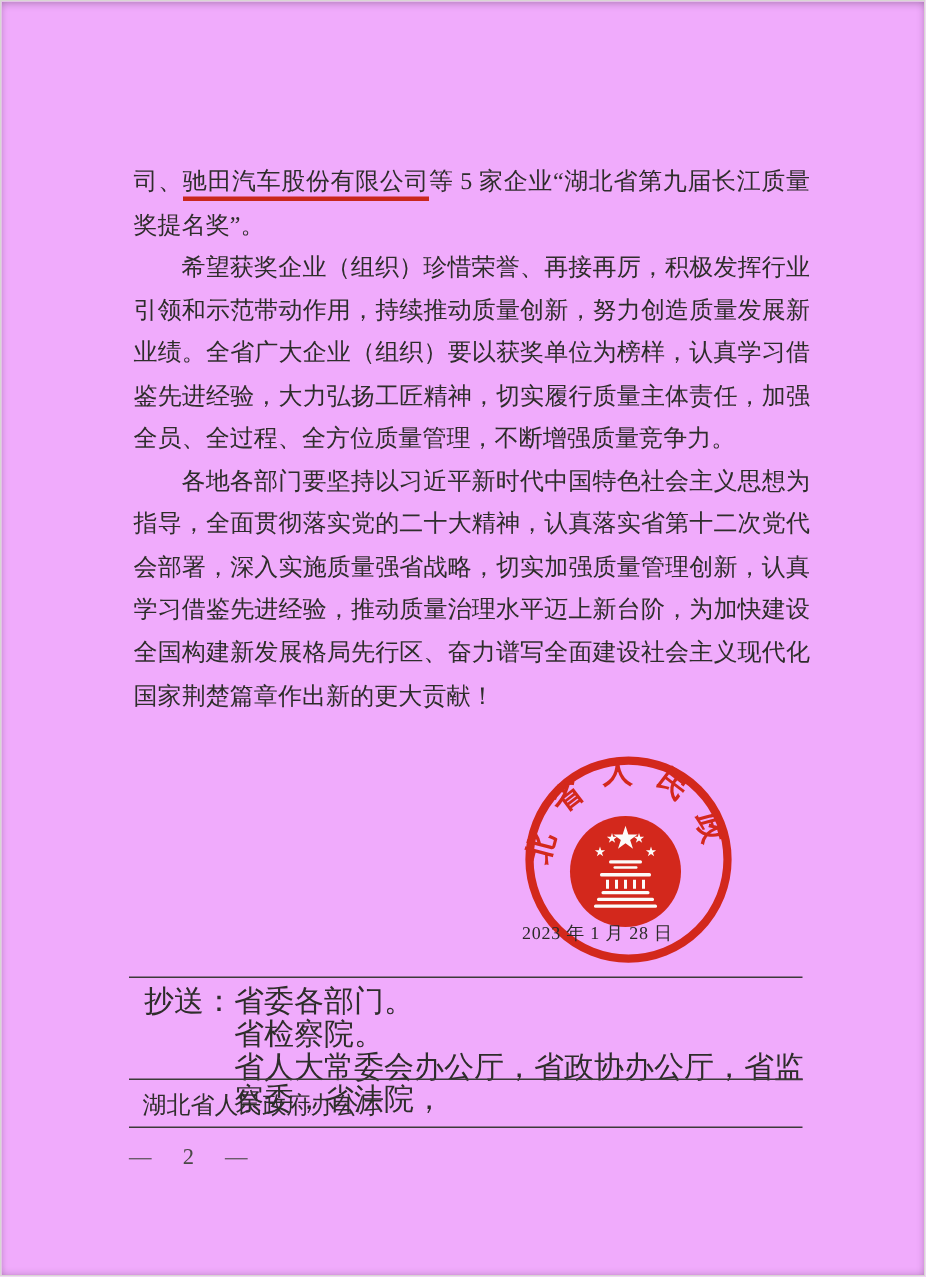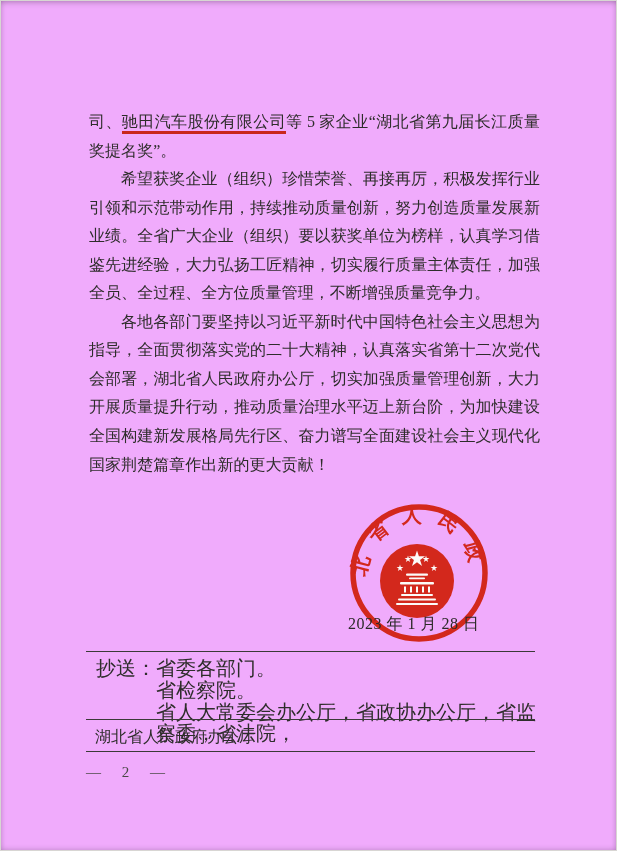--- a/index.html
+++ b/index.html
@@ -34,21 +34,21 @@
     border-bottom:3px solid #c9271c;
     padding-bottom:1px;
   }
   
   .seal{
     position:absolute;left:347px;top:501px;
     width:142px;height:142px;
   }
   .seal-date{
     position:absolute;left:347px;top:613px;width:140px;
-    font-size:16px;letter-spacing:.5px;color:#2b2a28;
+    font-size:12px;letter-spacing:.5px;color:#2b2a28;
     white-space:nowrap;
   }
   
   .cc-divider{
     position:absolute;left:85px;top:650px;width:449px;height:0;
     border-top:1.6px solid #3b3a38;
   }
   .cc-block{
     position:absolute;left:95px;top:657px;width:440px;
     font-size:20px;line-height:21.8px;
@@ -79,21 +79,21 @@
   }
 </style>
 </head>
 <body>
 
 <div class="stage">
 
   <div class="doc-body">
     <p><span>司、</span><span class="company-underline">驰田汽车股份有限公司</span><span>等 5 家企业“湖北省第九届长江质量奖提名奖”。</span></p>
     <p class="indent">希望获奖企业（组织）珍惜荣誉、再接再厉，积极发挥行业引领和示范带动作用，持续推动质量创新，努力创造质量发展新业绩。全省广大企业（组织）要以获奖单位为榜样，认真学习借鉴先进经验，大力弘扬工匠精神，切实履行质量主体责任，加强全员、全过程、全方位质量管理，不断增强质量竞争力。</p>
-    <p class="indent">各地各部门要坚持以习近平新时代中国特色社会主义思想为指导，全面贯彻落实党的二十大精神，认真落实省第十二次党代会部署，湖北省人民政府办公厅，切实加强质量管理创新，大力开展质量提升行动，推动质量治理水平迈上新台阶，为加快建设全国构建新发展格局先行区、奋力谱写全面建设社会主义现代化国家荆楚篇章作出新的更大贡献！</p>
+    <p class="indent">各地各部门要坚持以习近平新时代中国特色社会主义思想为指导，全面贯彻落实党的二十大精神，认真落实省第十二次党代会部署，深入实施质量强省战略，切实加强质量管理创新，认真学习借鉴先进经验，推动质量治理水平迈上新台阶，为加快建设全国构建新发展格局先行区、奋力谱写全面建设社会主义现代化国家荆楚篇章作出新的更大贡献！</p>
   </div>
 
   <svg class="seal" viewBox="0 0 142 142">
     <defs>
       <path id="star-shape" d="M 0,-1 L 0.225,-0.309 L 0.951,-0.309 L 0.363,0.118 L 0.588,0.809 L 0,0.382 L -0.588,0.809 L -0.363,0.118 L -0.951,-0.309 L -0.225,-0.309 Z"></path>
       <path id="seal-arc" d="M 22,89 A 52,52 0 1 1 120,89" fill="none"></path>
     </defs>
 
     <circle cx="71" cy="71" r="66" fill="none" stroke="#d3281c" stroke-width="5.5"></circle>
 

